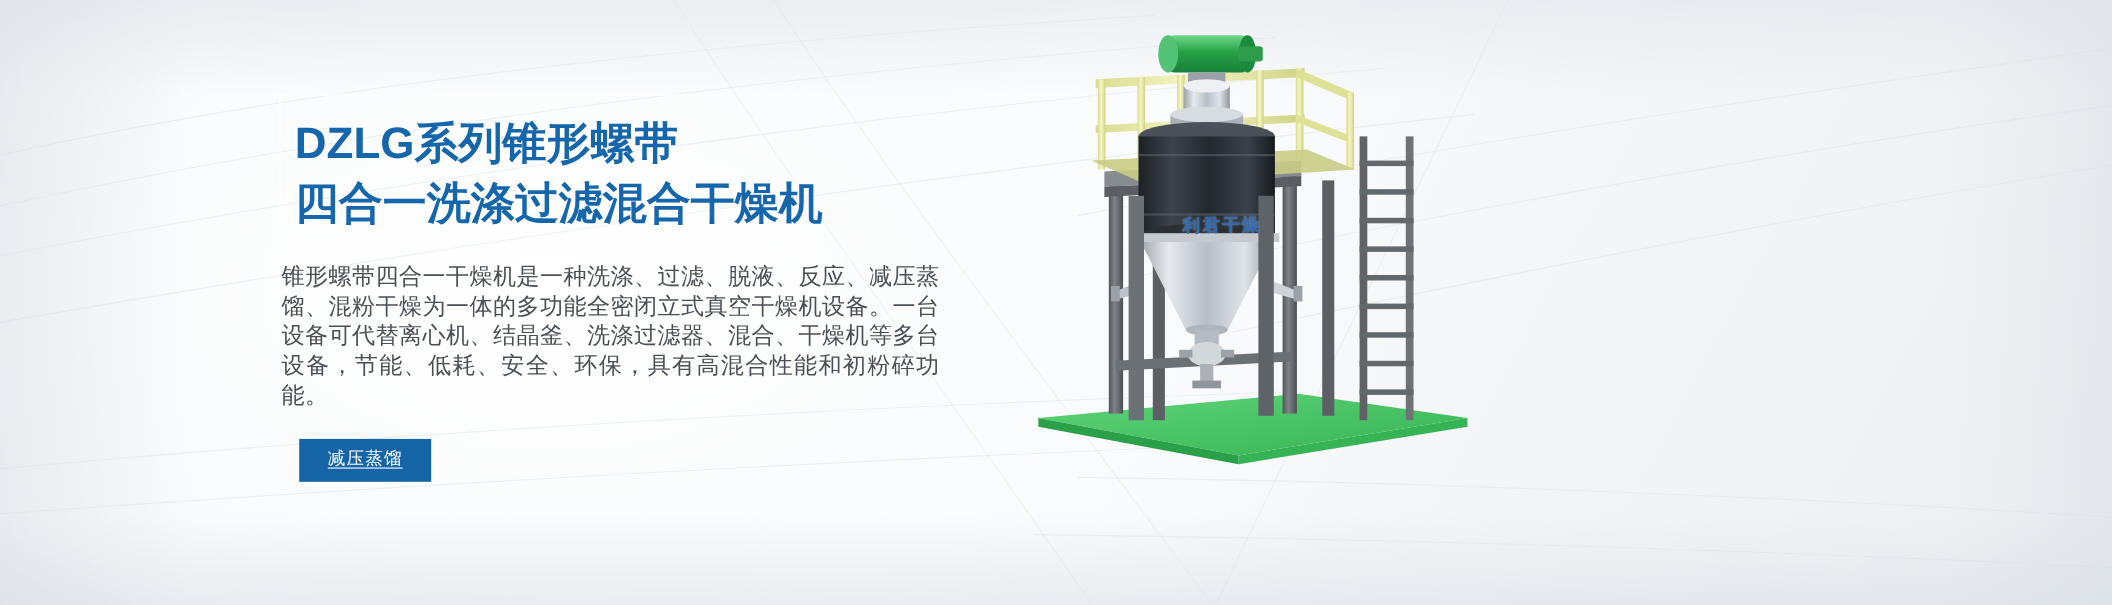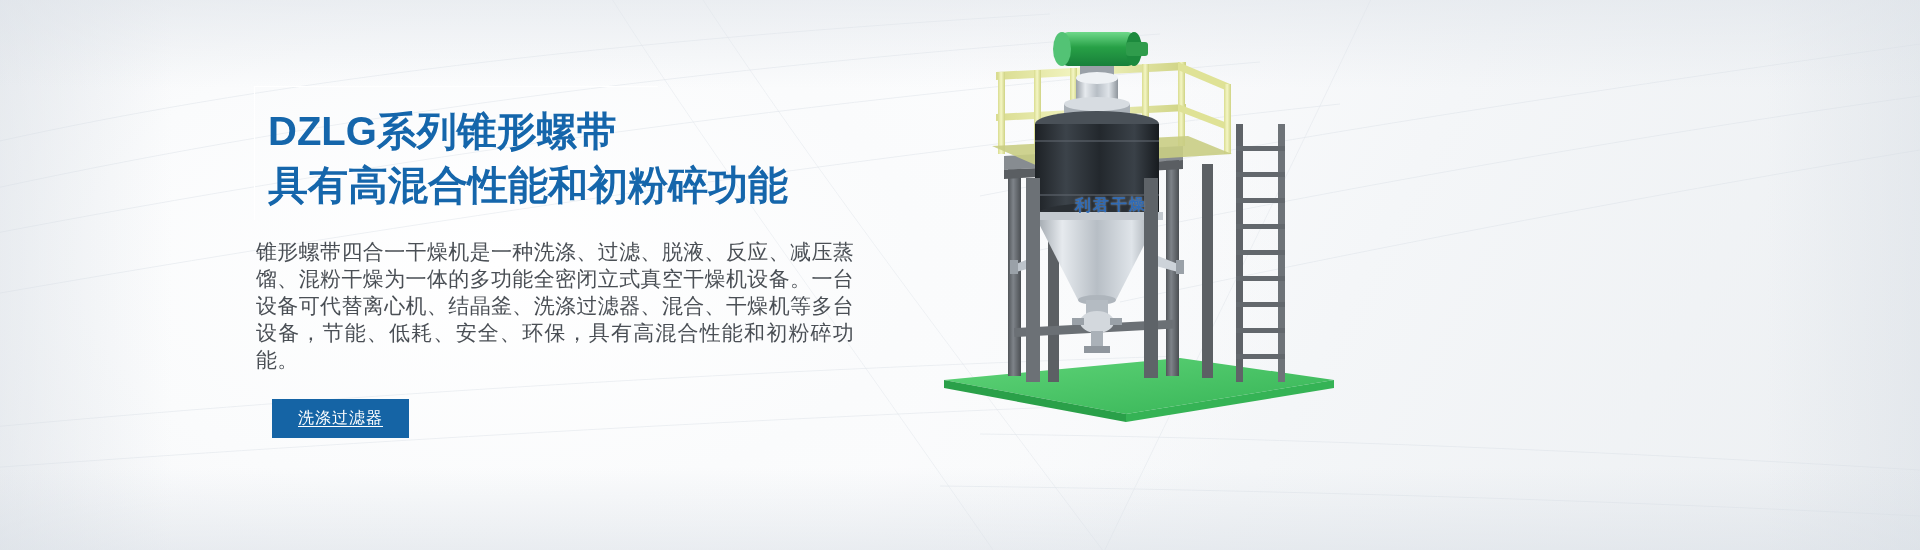--- a/index.html
+++ b/index.html
@@ -147,27 +147,27 @@
   <div class="bg-vignette"></div>
 
   <div class="copy">
 
     <div class="title-wrap">
       <span class="frame-top"></span>
       <span class="frame-left"></span>
 
       <div class="title">
         <div>DZLG系列锥形螺带</div>
-        <div class="line2">具有高混合性能和初粉碎功能</div>
+        <div class="line2">四合一洗涤过滤混合干燥机</div>
       </div>
     </div>
 
     <p class="desc">锥形螺带四合一干燥机是一种洗涤、过滤、脱液、反应、减压蒸馏、混粉干燥为一体的多功能全密闭立式真空干燥机设备。一台设备可代替离心机、结晶釜、洗涤过滤器、混合、干燥机等多台设备，节能、低耗、安全、环保，具有高混合性能和初粉碎功能。</p>
 
-    <button class="cta">洗涤过滤器</button>
+    <button class="cta">减压蒸馏</button>
   </div>
 
   <div class="machine">
     <svg width="420" height="400" viewBox="0 0 420 400">
       <defs>
         <linearGradient id="steelV" x1="0" y1="0" x2="1" y2="0">
           <stop offset="0%" stop-color="#9aa1a8"></stop>
           <stop offset="22%" stop-color="#e6eaee"></stop>
           <stop offset="50%" stop-color="#b7bec5"></stop>
           <stop offset="78%" stop-color="#dfe4e9"></stop>

